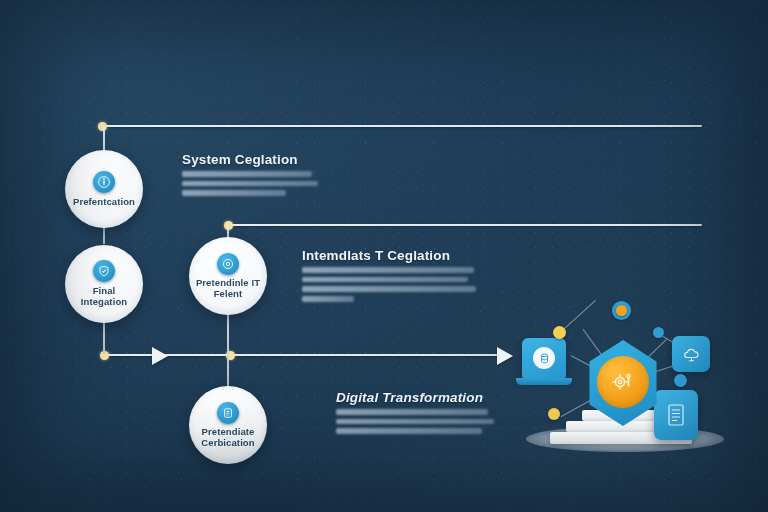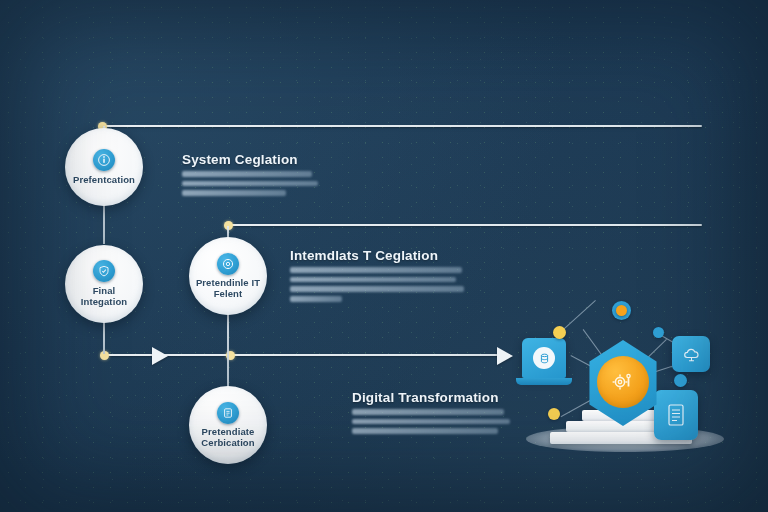--- a/index.html
+++ b/index.html
@@ -169,21 +169,21 @@
   <div class="rail-dot" style="left:100px; top:351px;"></div>
   <div class="rail-dot" style="left:226px; top:351px;"></div>
   <div class="arrowhead" style="left:152px; top:347px;"></div>
   <div class="arrowhead" style="left:497px; top:347px;"></div>
 
   <div class="vline" style="left:103px; top:126px; height:118px;"></div>
   <div class="vline" style="left:103px; top:306px; height:48px;"></div>
   <div class="vline" style="left:227px; top:226px; height:18px;"></div>
   <div class="vline" style="left:227px; top:306px; height:82px;"></div>
 
-  <div class="node" style="left:65px; top:128px; width:78px; height:78px;">
+  <div class="node" style="left:65px; top:150px; width:78px; height:78px;">
     <div class="node-badge" style="width:22px; height:22px; margin-bottom:4px;">
       <svg width="12" height="12" viewBox="0 0 12 12" aria-hidden="true">
         <circle cx="6" cy="6" r="5.4" fill="none" stroke="#eaf6fd" stroke-width="1"></circle>
         <rect x="5.2" y="4.4" width="1.6" height="4.6" rx=".7" fill="#eaf6fd"></rect>
         <circle cx="6" cy="2.9" r=".95" fill="#eaf6fd"></circle>
       </svg>
     </div>
     <div class="node-label" style="font-size:9.5px;">Prefentcation</div>
   </div>
 
@@ -221,29 +221,29 @@
   </div>
 
   <div class="block" style="left:182px; top:152px; width:150px;">
     <h3>System Ceglation</h3>
     <div class="body-line" style="width:130px;"></div>
     <div class="body-line" style="width:136px;"></div>
     <div class="body-line" style="width:104px;"></div>
   </div>
 
 
-  <div class="block" style="left:290px; top:248px; width:180px;">
+  <div class="block" style="left:302px; top:248px; width:180px;">
     <h3>Intemdlats T Ceglation</h3>
     <div class="body-line" style="width:172px;"></div>
     <div class="body-line" style="width:166px;"></div>
     <div class="body-line" style="width:174px;"></div>
     <div class="body-line" style="width:52px;"></div>
   </div>
 
-  <div class="block" style="left:352px; top:390px; width:170px;">
+  <div class="block" style="left:336px; top:390px; width:170px;font-style:italic;">
     <h3>Digital Transformation</h3>
     <div class="body-line" style="width:152px;"></div>
     <div class="body-line" style="width:158px;"></div>
     <div class="body-line" style="width:146px;"></div>
   </div>
 
   <div id="illus">
 
     <div id="shadow-ellipse"></div>
 

